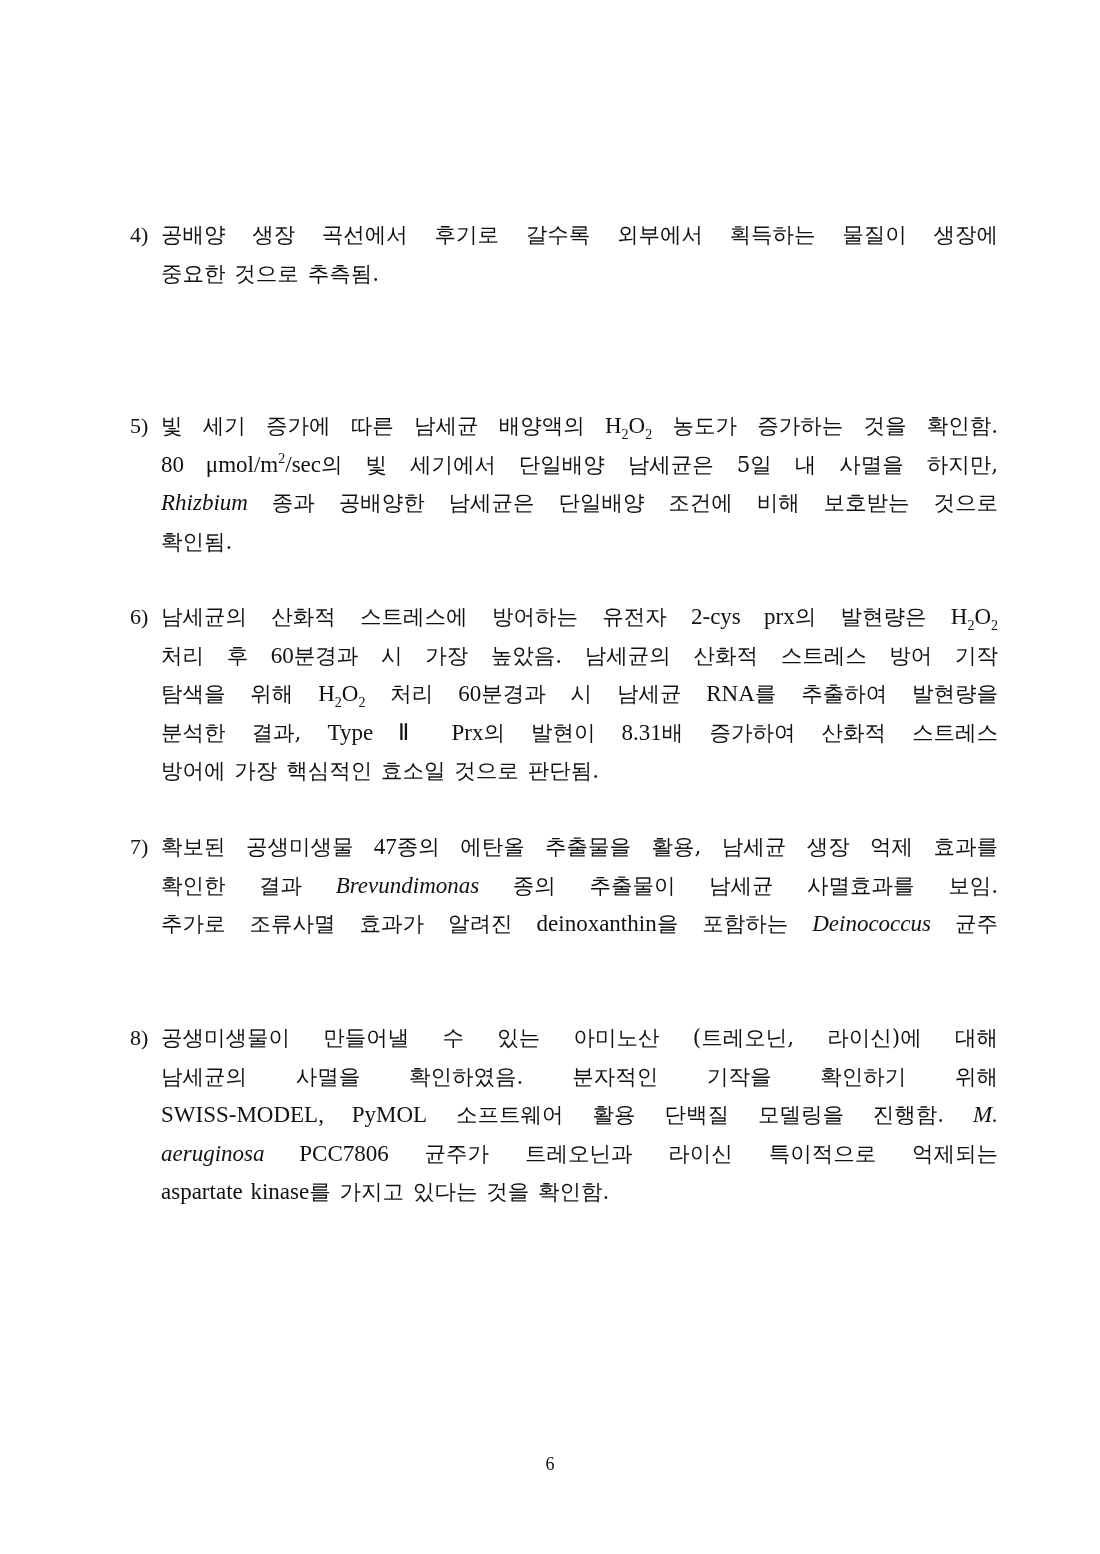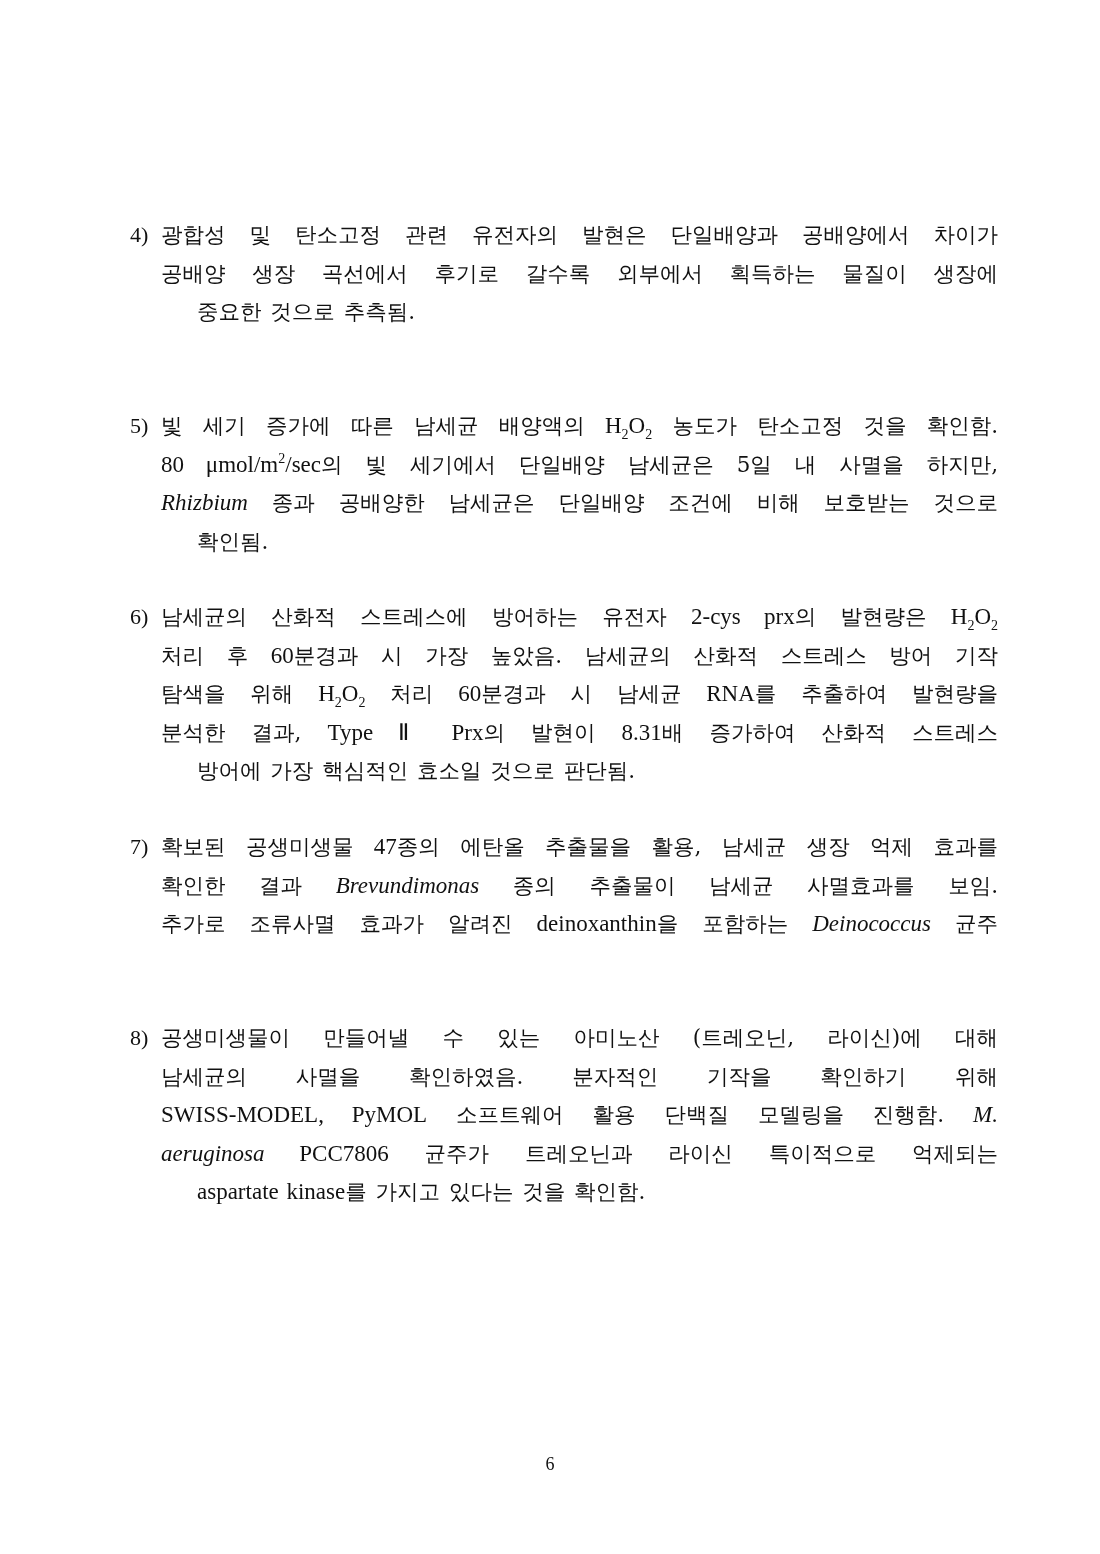--- a/index.html
+++ b/index.html
@@ -39,21 +39,20 @@
       word-spacing: 2px;
     }
     .item .body .ln {
       display: block;
       text-align: justify;
       text-align-last: justify;
       white-space: nowrap;
     }
     .item .body .ln.last {
       text-align-last: left;
-      margin-left: 36px;
     }
     .lat {
       font-family: Liberation Serif, serif;
       font-size: 23px;
     }
     .it {
       font-family: "Liberation Serif", serif;
       font-style: italic;
       font-size: 23px;
     }
@@ -68,30 +67,29 @@
     }
   </style>
 </head>
 <body>
 
 <div class="page">
 
   <div class="item" style="top:216px;">
     <span class="num">4)</span>
     <div class="body">
-      <span class="ln">광합성 및 탄소고정 관련 유전자의 발현은 단일배양과 공배양에서 차이가</span>
       <span class="ln">공배양 생장 곡선에서 후기로 갈수록 외부에서 획득하는 물질이 생장에</span>
       <span class="ln last">중요한 것으로 추측됨.</span>
     </div>
   </div>
 
   <div class="item" style="top:407px;">
     <span class="num">5)</span>
     <div class="body">
-      <span class="ln"><span>빛 세기 증가에 따른 남세균 배양액의 </span><span class="lat"><span>H</span><sub>2</sub><span>O</span><sub>2</sub></span><span> 농도가 탄소고정 것을 확인함.</span></span>
+      <span class="ln"><span>빛 세기 증가에 따른 남세균 배양액의 </span><span class="lat"><span>H</span><sub>2</sub><span>O</span><sub>2</sub></span><span> 농도가 증가하는 것을 확인함.</span></span>
       <span class="ln"><span class="lat"><span>80 μmol/m</span><sup>2</sup><span>/sec</span></span><span>의 빛 세기에서 단일배양 남세균은 5일 내 사멸을 하지만,</span></span>
       <span class="ln"><span class="it">Rhizbium</span><span> 종과 공배양한 남세균은 단일배양 조건에 비해 보호받는 것으로</span></span>
       <span class="ln last">확인됨.</span>
     </div>
   </div>
 
   <div class="item" style="top:598px;">
     <span class="num">6)</span>
     <div class="body">
       <span class="ln"><span>남세균의 산화적 스트레스에 방어하는 유전자 </span><span class="lat">2-cys prx</span><span>의 발현량은 </span><span class="lat"><span>H</span><sub>2</sub><span>O</span><sub>2</sub></span></span>

